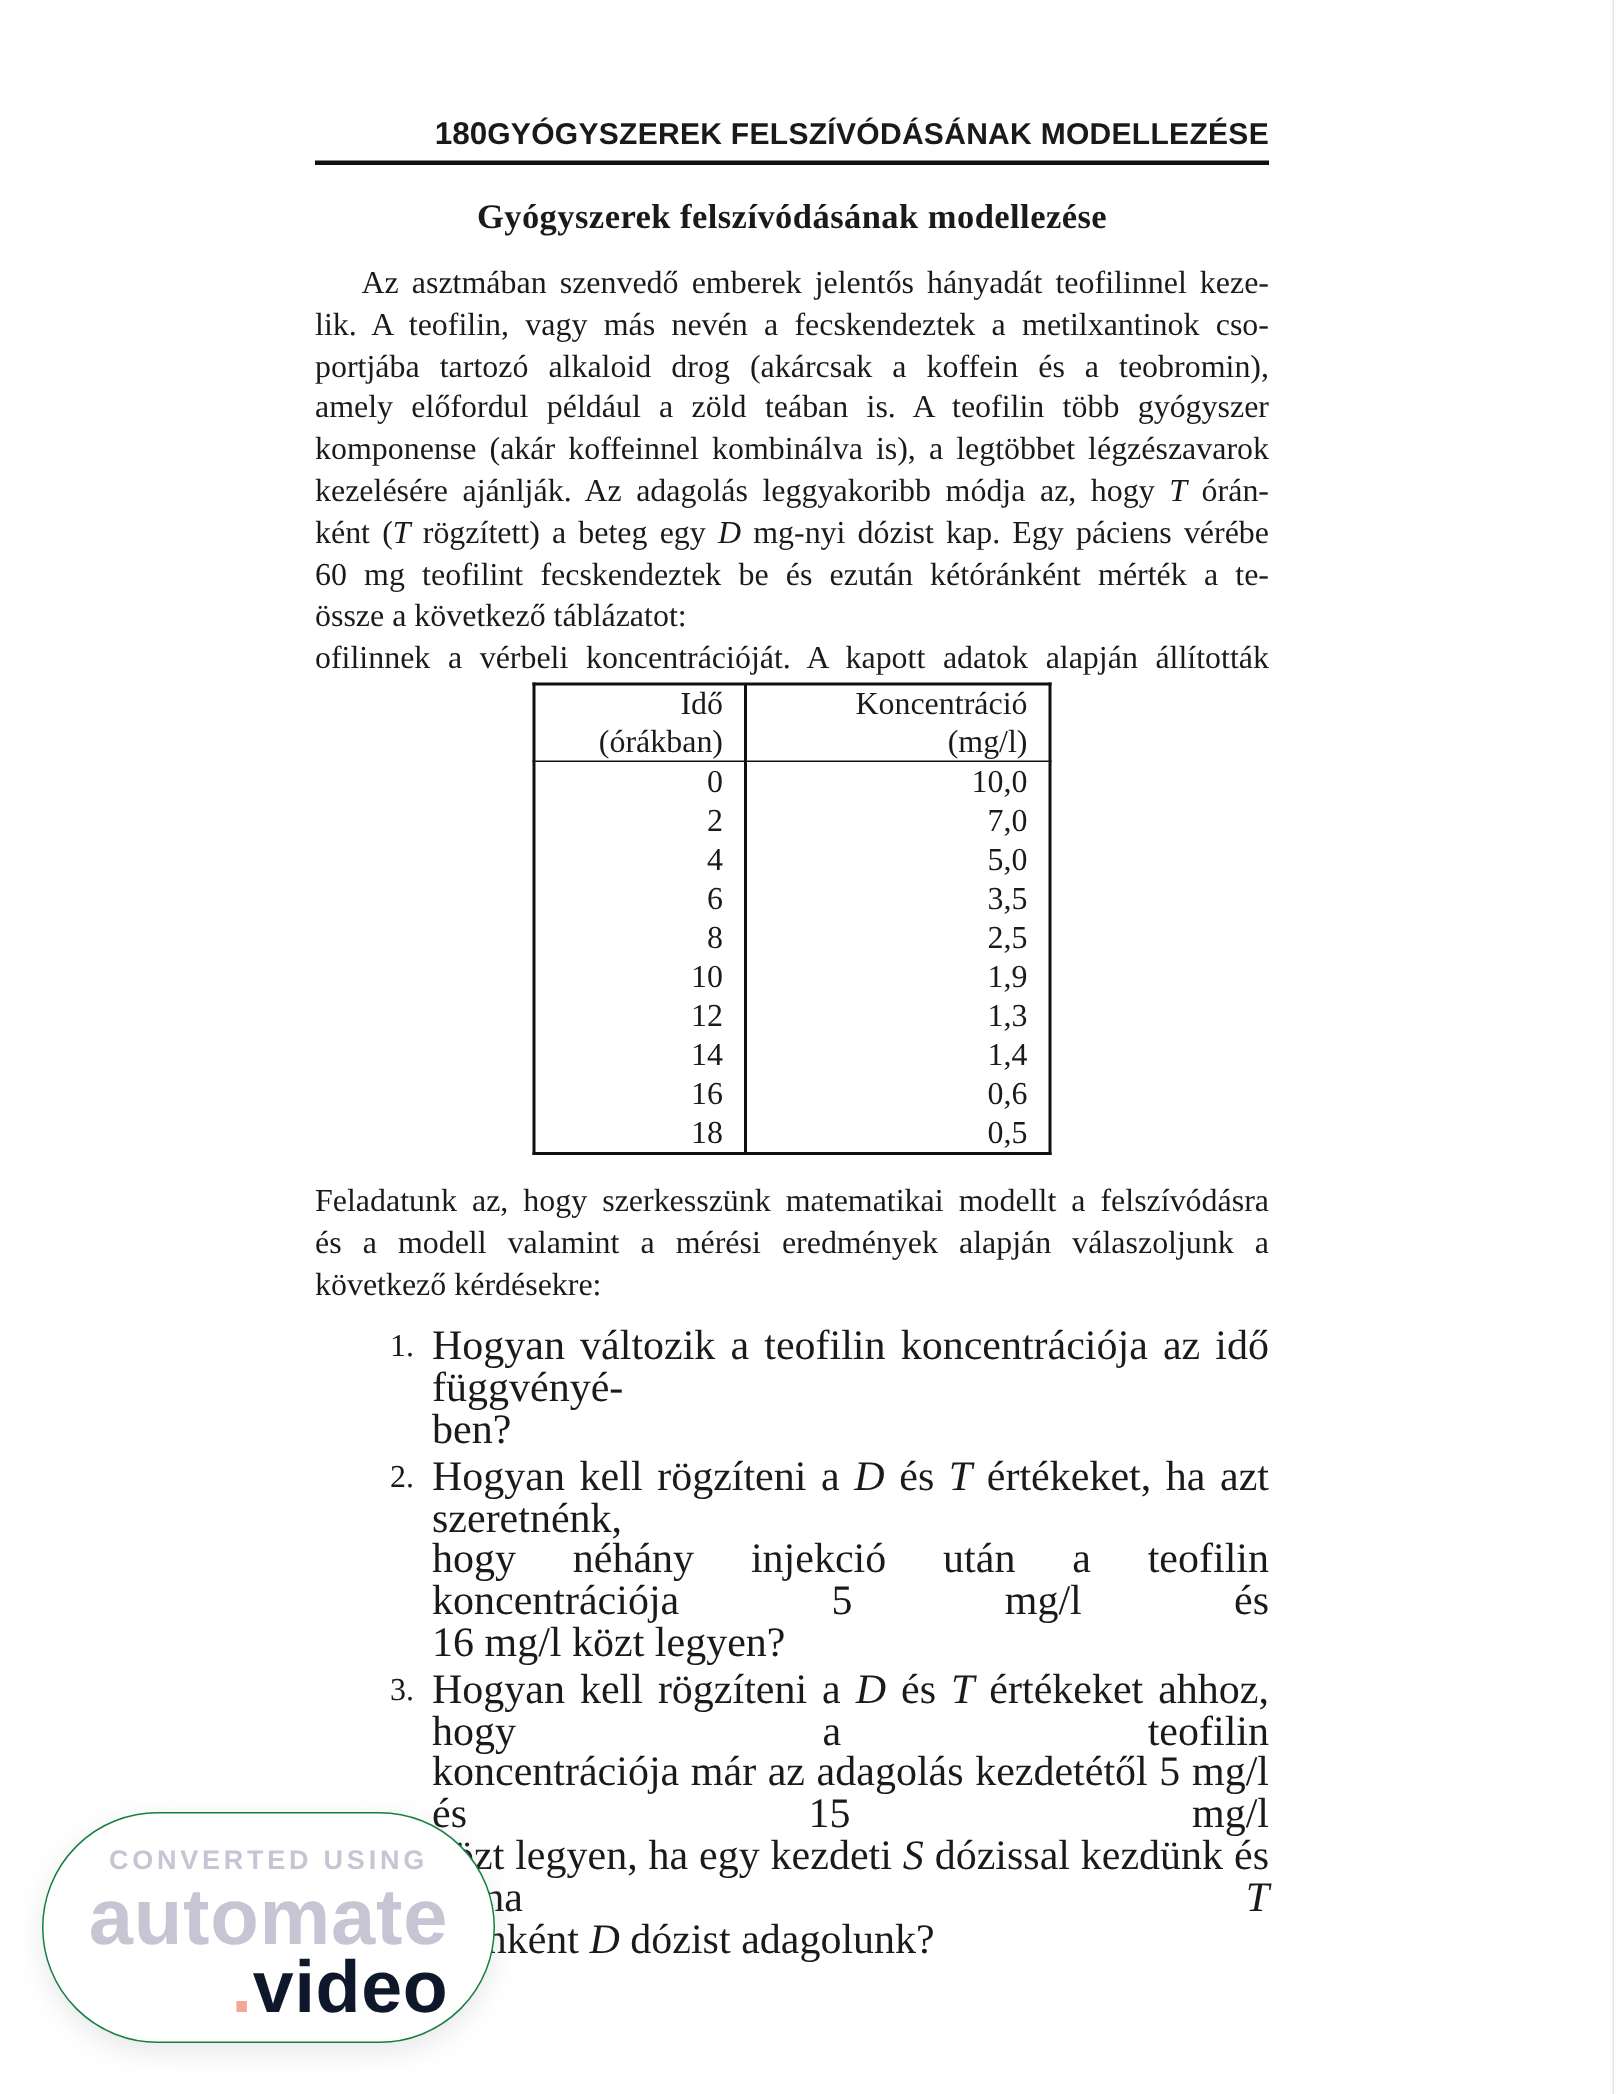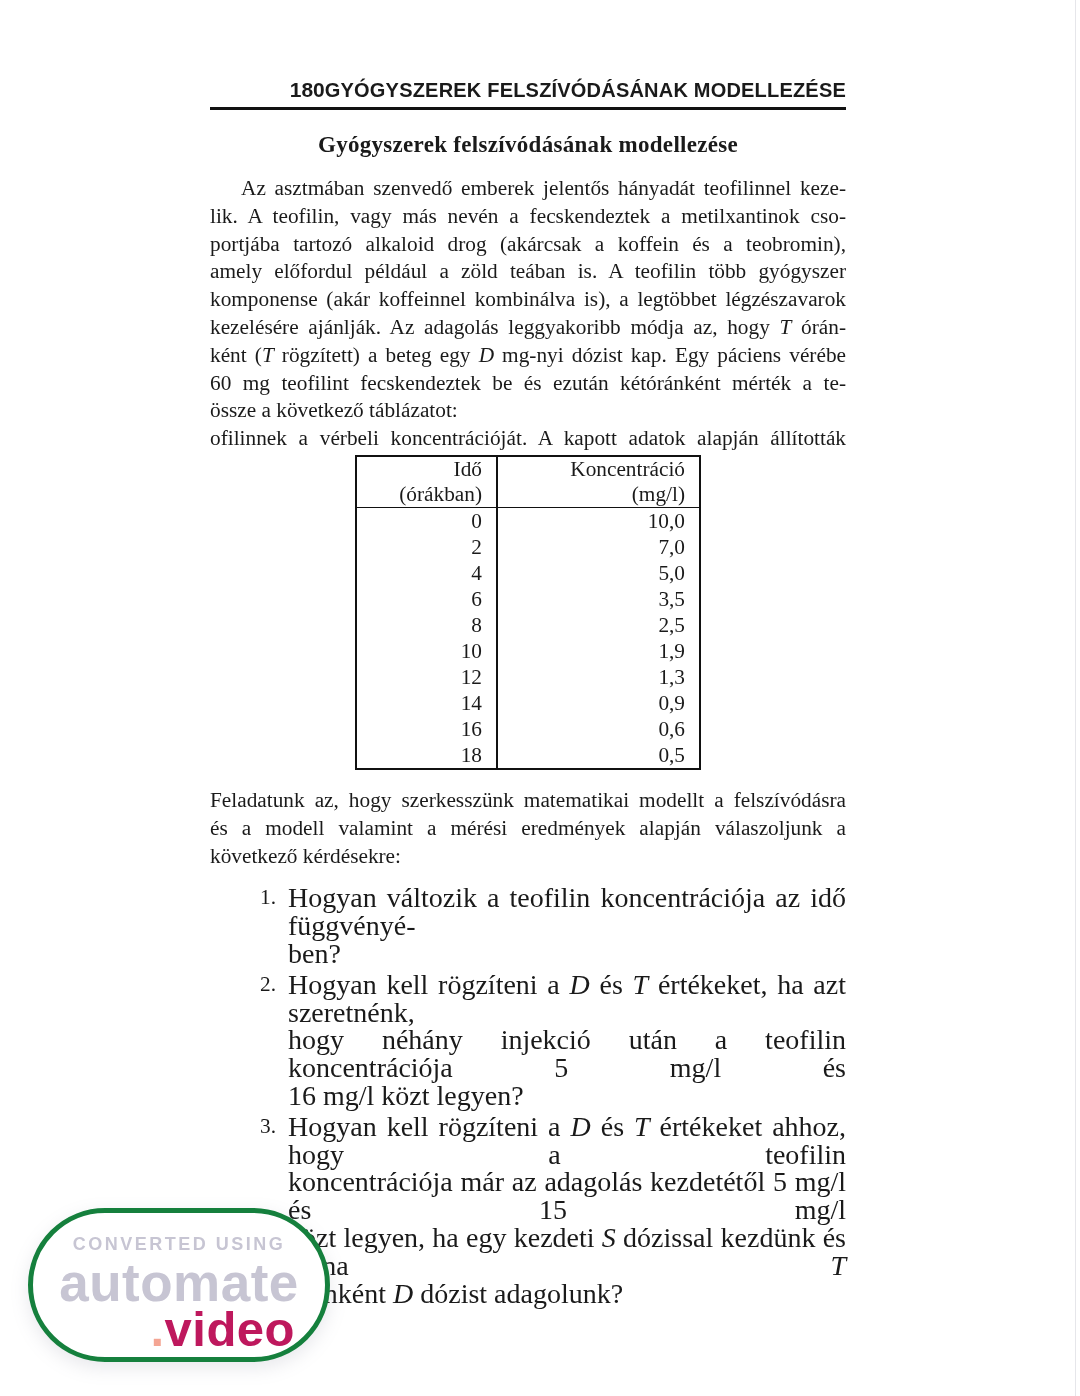--- a/index.html
+++ b/index.html
@@ -42,21 +42,21 @@
 
   
   .qlist { margin-top:14px; }
   .qitem { display:flex; margin-top:3px; }
   .qnum  { width:78px; padding-left:50px; font-size:21.3px; line-height:27.8px; }
   .qbody { flex:1; font-size:28px; line-height:27.8px; }
 
   
   .wm {
     position:absolute; left:28px; top:1208px; width:302px; height:154px;
-    background:#ffffff; border-radius:78px; border:5px solid #15803d;
+    background:#ffffff; border-radius:78px; border:1px solid #15803d;
     box-shadow:0 6px 18px rgba(130,128,150,0.18);
     font-family:"Liberation Sans","DejaVu Sans",sans-serif; font-weight:bold;
     overflow:hidden;
   }
   .wm-label { margin-top:21px; text-align:center; font-size:18px; letter-spacing:2.5px; }
   .wm-brand { margin-top:1px; text-align:center; font-size:53px; line-height:1.0; letter-spacing:0.5px; }
   .wm-tld   { text-align:right; padding-right:30px; font-size:49px; line-height:0.82; letter-spacing:0.5px; }
 </style>
 </head>
 <body>
@@ -117,21 +117,21 @@
           <tr>
             <td class="c-time">10</td>
             <td class="c-conc col-split">1,9</td>
           </tr>
           <tr>
             <td class="c-time">12</td>
             <td class="c-conc col-split">1,3</td>
           </tr>
           <tr>
             <td class="c-time">14</td>
-            <td class="c-conc col-split">0,9</td>
+            <td class="c-conc col-split">1,4</td>
           </tr>
           <tr>
             <td class="c-time">16</td>
             <td class="c-conc col-split">0,6</td>
           </tr>
           <tr>
             <td class="c-time">18</td>
             <td class="c-conc col-split">0,5</td>
           </tr>
         </tbody>
@@ -168,18 +168,18 @@
             <div class="tline lastline"><span>óránként </span><span class="mvar">D</span><span> dózist adagolunk?</span></div>
           </div>
         </div>
       </div>
 
   </div>
 
   <div class="wm">
     <div class="wm-label" style="color: rgb(199, 197, 211);">CONVERTED USING</div>
     <div class="wm-brand" style="color: rgb(199, 197, 211);">automate</div>
-    <div class="wm-tld"><span class="wm-dot" style="color: rgb(244, 165, 147);">.</span><span style="color: #be185d;">video</span></div>
+    <div class="wm-tld"><span class="wm-dot" style="color: rgb(244, 165, 147);">.</span><span style="color: #0f172a;">video</span></div>
   </div>
 
   <div class="edge-line"></div>
 
 </div>
 
 </body></html>

